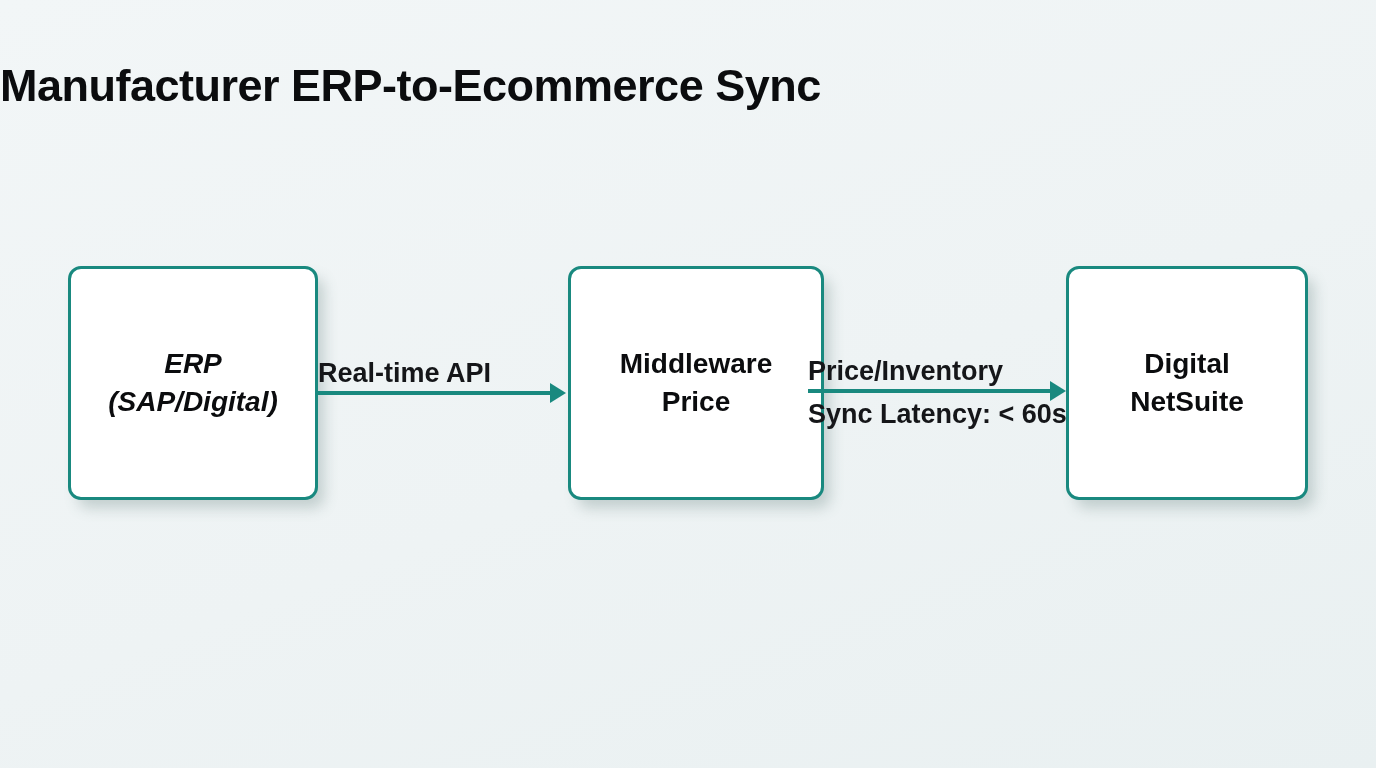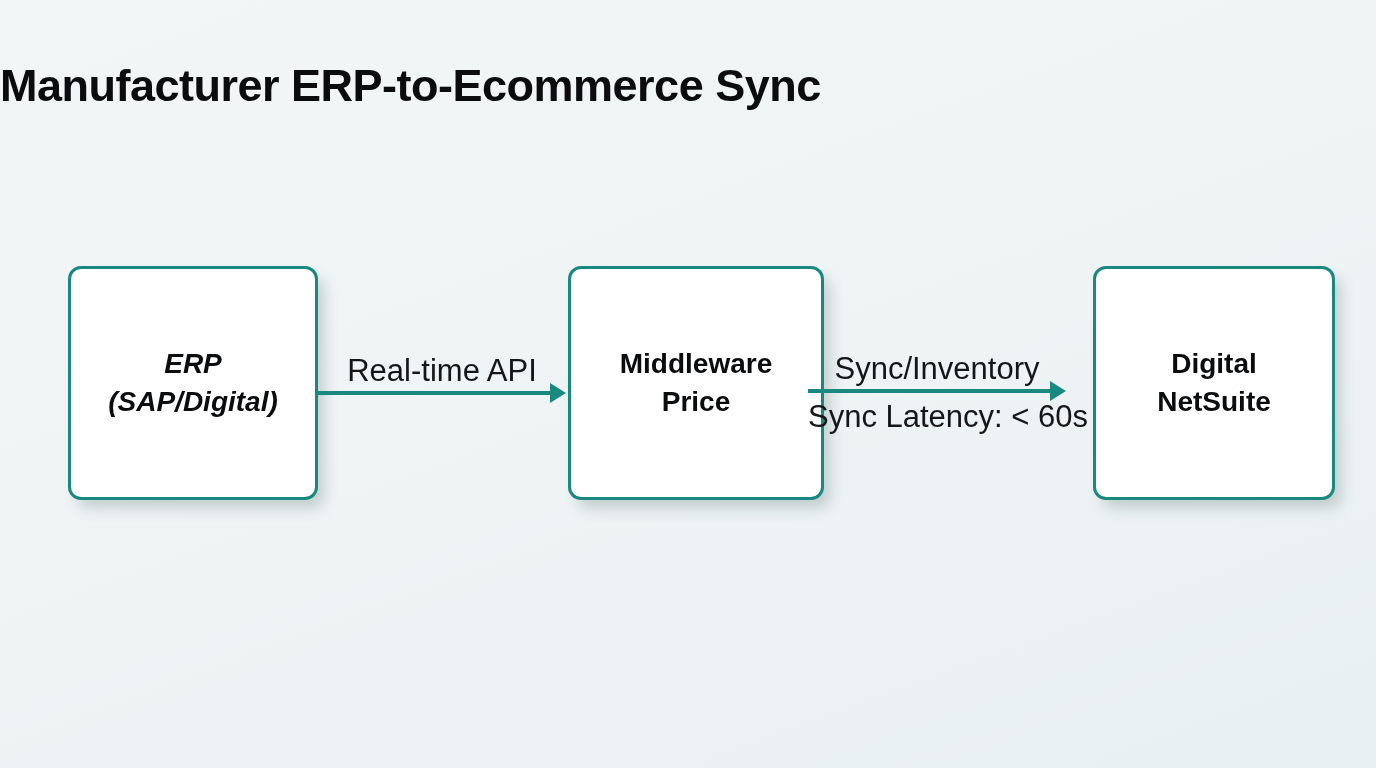--- a/index.html
+++ b/index.html
@@ -39,21 +39,21 @@
   }
   .node-label {
     text-align: center;
     font-size: 28px;
     font-weight: 700;
     line-height: 1.35;
     color: #0b0c0e;
   }
   .node-erp      { left: 68px;   width: 250px; font-style: italic; }
   .node-mid      { left: 568px;  width: 256px; }
-  .node-catalog  { left: 1066px; width: 242px; margin-left: 27px; }
+  .node-catalog  { left: 1066px; width: 242px; }
 
   .edge {
     position: absolute;
     display: flex;
     align-items: center;
   }
   .edge-1 { left: 318px; top: 383px; width: 248px; }
   .edge-2 { left: 808px; top: 381px; width: 258px; }
   .edge-line {
     flex: 1;
@@ -62,23 +62,23 @@
   }
   .edge-head {
     width: 0; height: 0;
     border-left: 16px solid #19897f;
     border-top: 10px solid transparent;
     border-bottom: 10px solid transparent;
   }
   .edge-label {
     position: absolute;
     width: 100%;
-    text-align: center;
-    font-size: 31px;
-    font-weight: 400;
+    text-align: left;
+    font-size: 27px;
+    font-weight: 700;
     color: #151619;
     white-space: nowrap;
   }
   .edge-label.above { bottom: 14px; }
   .edge-label.below { top: 18px; }
 </style>
 </head>
 <body>
 
 <div class="canvas">
@@ -99,21 +99,21 @@
   </div>
 
   <div class="node node-mid">
     <div class="node-label">
       <div>Middleware</div>
       <div>Price</div>
     </div>
   </div>
 
   <div class="edge edge-2">
-    <div class="edge-label above">Sync/Inventory</div>
+    <div class="edge-label above">Price/Inventory</div>
     <div class="edge-line"></div>
     <div class="edge-head"></div>
     <div class="edge-label below">Sync Latency: &lt; 60s</div>
   </div>
 
   <div class="node node-catalog">
     <div class="node-label">
       <div>Digital</div>
       <div>NetSuite</div>
     </div>

